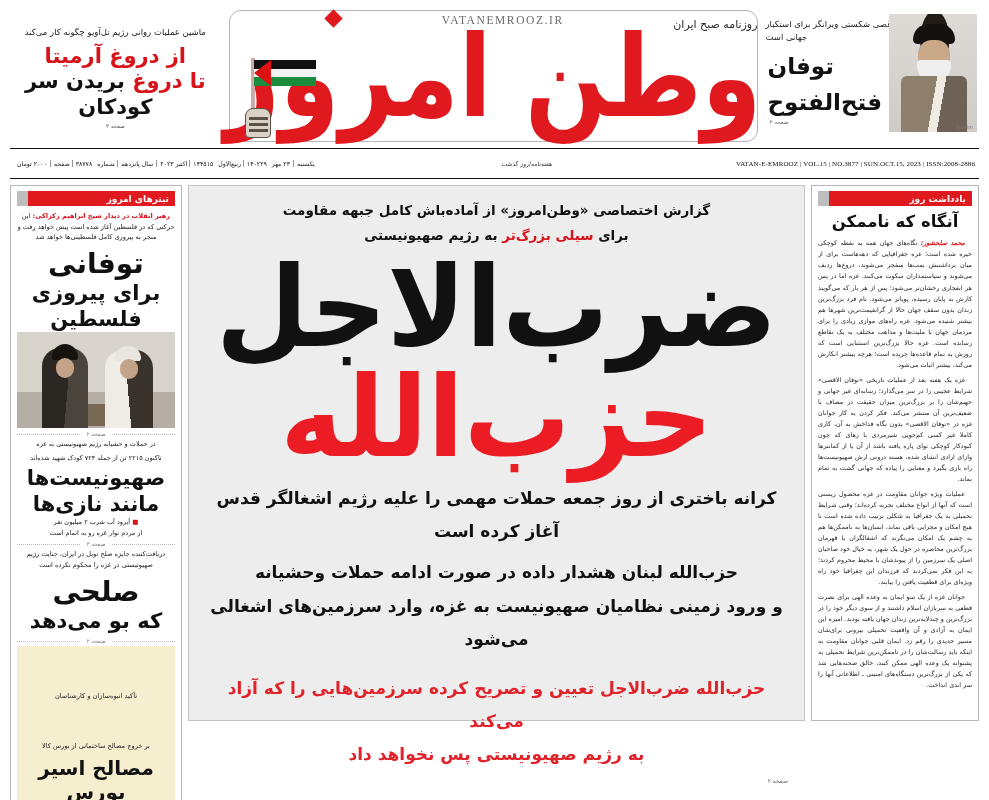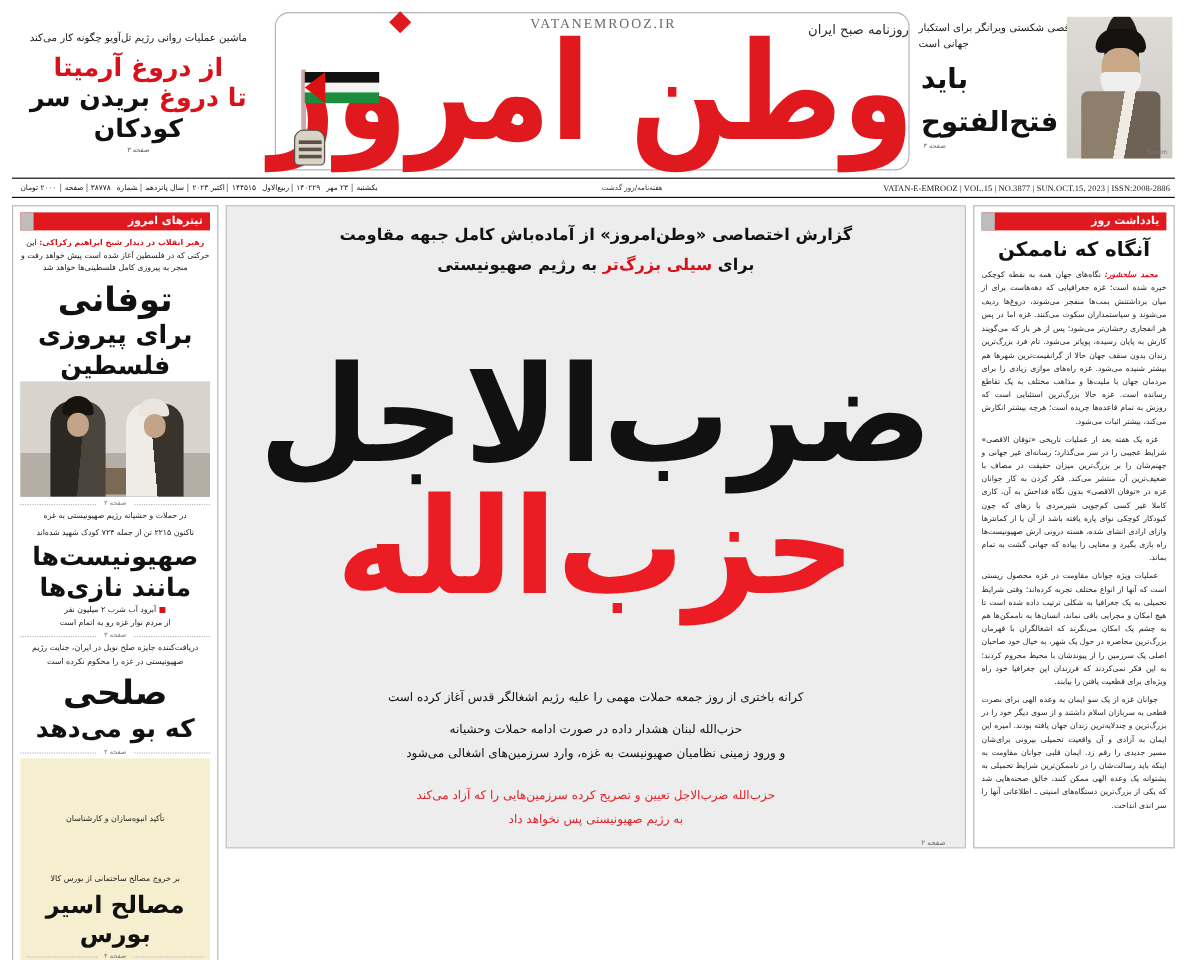--- a/index.html
+++ b/index.html
@@ -189,21 +189,21 @@
   }
   .p-credit { position:absolute; right:4px; bottom:2px; font-size:5px; color:#777;}
 
   
   .dateline {
     display: flex; flex-direction: row-reverse;
     justify-content: space-between; align-items: center;
     margin: 0 10px;
     border-top: 1px solid #111;
     border-bottom: 1px solid #111;
-    height: 17px;
+    height: 31px;
     padding: 0 4px;
     background: #fff;
   }
   .dl-fa {
     font-size: 6.2px; color: #111; direction: rtl;
     letter-spacing: -0.1px; white-space: nowrap;
   }
   .dl-fa span { padding: 0 3px; border-left: 1px solid #999; }
   .dl-fa span:last-child { border-left: none; }
   .dl-en {
@@ -335,22 +335,22 @@
     line-height: 1.02; letter-spacing: -4px;
     transform: scaleY(1.05);
   }
   .hero-2 {
     font-size: 106px; font-weight: bold; color: #ec1c24;
     line-height: 1.02; letter-spacing: -4px;
     transform: scaleY(1.05);
   }
   .deck { text-align: center; }
   .deck p {
-    font-size: 10px; color: #111; line-height: 1.95;
-    font-weight: normal; letter-spacing: -0.2px;
+    font-size: 17px; color: #111; line-height: 1.95;
+    font-weight: bold; letter-spacing: -0.2px;
   }
   .deck p.gap { margin-top: 8px; }
   .deck p.red { color: #e0232a; margin-top: 16px; }
   .center-pg { font-size: 6px; color:#666; text-align: right; margin-top: 6px; }
 
   
   .col-left { width: 168px; }
   .edit-panel {
     border: 1px solid #b9b9b9; background: #fff;
     padding: 5px 6px 6px 6px; height: 100%;
@@ -404,21 +404,21 @@
 
     <div class="promo-left">
       <div class="portrait">
         <div class="p-turban"></div>
           <div class="p-face"></div>
         <div class="p-beard"></div>
           <div class="p-body"></div>
         <div class="p-credit">Tasnim</div>
       </div>
       <div class="kicker">وزیر اطلاعات: توفان الاقصی شکستی ویرانگر برای استکبار جهانی است</div>
-      <div class="ttl">باید</div>
+      <div class="ttl">توفان</div>
       <div class="ttl">فتح‌الفتوح</div>
       <div class="pagref">صفحه ۳</div>
     </div>
   </div>
 
   <div class="dateline">
     <div class="dl-fa">
       <span>یکشنبه</span><span>۲۳ مهر ۱۴۰۲</span><span>۲۹ ربیع‌الاول ۱۴۴۵</span><span>۱۵ اکتبر ۲۰۲۳</span><span>سال پانزدهم</span><span>شماره ۳۸۷۷</span><span>۸ صفحه</span><span>۲۰۰۰ تومان</span>
     </div>
     <div class="dl-mid">هفته‌نامه/روز گذشت</div>

